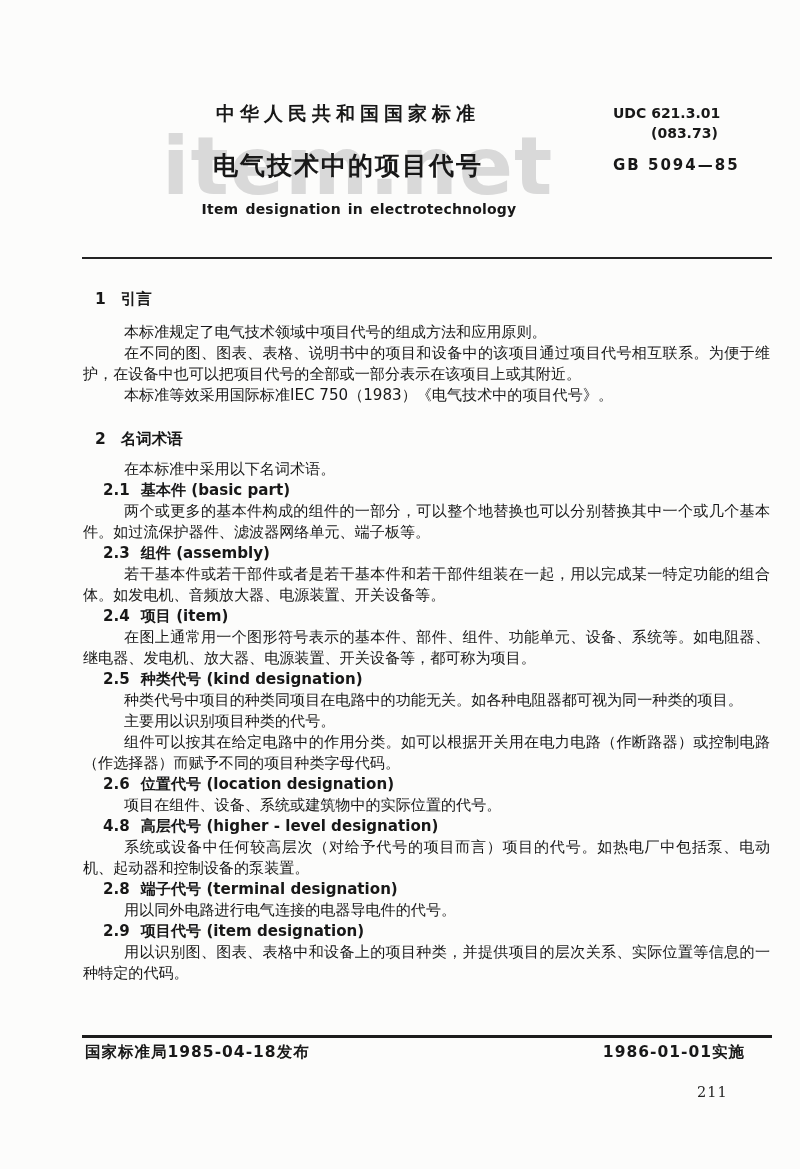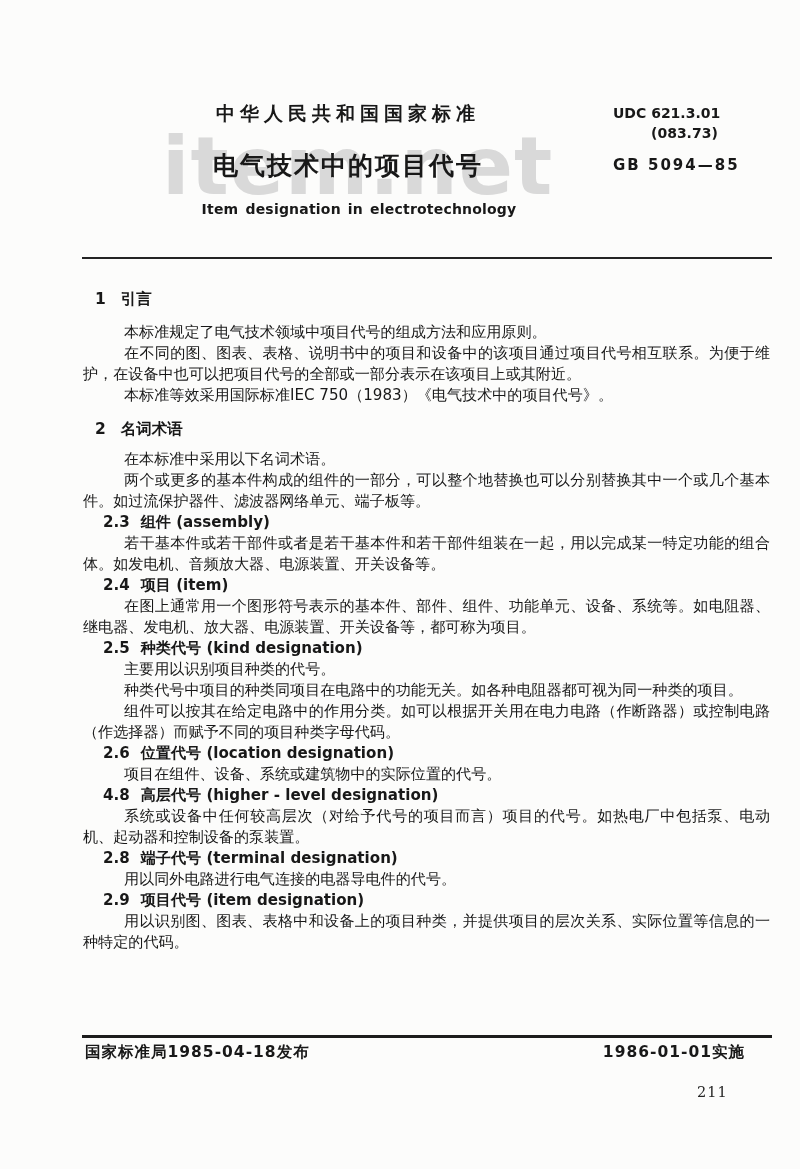--- a/index.html
+++ b/index.html
@@ -56,21 +56,21 @@
   }
   
   .doc-body {
     position:absolute; left:83px; top:289px; width:687px;
     font-size:15.1px; line-height:21px; z-index:1;
     text-align:justify;
   }
   .sec-heading { font-weight:bold; font-size:15.5px; margin-left:12px; text-align:left; }
   .sec-heading .sec-num { margin-right:15px; }
   .sec1-heading { margin-bottom:12px; }
-  .sec2-heading { margin-top:13px; margin-bottom:9px; }
+  .sec2-heading { margin-top:23px; margin-bottom:9px; }
   .para { margin:0; text-indent:41px; }
   .term-heading { font-weight:bold; margin-left:20px; text-align:left; }
   .term-num { margin-right:11px; }
   
   .footer-row {
     position:absolute; left:85px; top:1042px; width:660px;
     font-weight:bold; font-size:15.5px; letter-spacing:1px; z-index:1;
   }
   .footer-issue { float:left; }
   .footer-impl { float:right; }
@@ -108,38 +108,41 @@
     </div>
     <p class="para">本标准规定了电气技术领域中项目代号的组成方法和应用原则。</p>
     <p class="para">在不同的图、图表、表格、说明书中的项目和设备中的该项目通过项目代号相互联系。为便于维护，在设备中也可以把项目代号的全部或一部分表示在该项目上或其附近。</p>
     <p class="para">本标准等效采用国际标准IEC 750（1983）《电气技术中的项目代号》。</p>
 
     <div class="sec-heading sec2-heading">
       <span class="sec-num">2</span><span>名词术语</span>
     </div>
     <p class="para">在本标准中采用以下名词术语。</p>
 
+    <div class="term-heading">
+      <span class="term-num">2.1</span><span>基本件 (basic part)</span>
+    </div>
 
     <p class="para">两个或更多的基本件构成的组件的一部分，可以整个地替换也可以分别替换其中一个或几个基本件。如过流保护器件、滤波器网络单元、端子板等。</p>
 
     <div class="term-heading">
       <span class="term-num">2.3</span><span>组件 (assembly)</span>
     </div>
     <p class="para">若干基本件或若干部件或者是若干基本件和若干部件组装在一起，用以完成某一特定功能的组合体。如发电机、音频放大器、电源装置、开关设备等。</p>
 
     <div class="term-heading">
       <span class="term-num">2.4</span><span>项目 (item)</span>
     </div>
     <p class="para">在图上通常用一个图形符号表示的基本件、部件、组件、功能单元、设备、系统等。如电阻器、继电器、发电机、放大器、电源装置、开关设备等，都可称为项目。</p>
 
     <div class="term-heading">
       <span class="term-num">2.5</span><span>种类代号 (kind designation)</span>
     </div>
+    <p class="para">种类代号中项目的种类同项目在电路中的功能无关。如各种电阻器都可视为同一种类的项目。</p>
     <p class="para">主要用以识别项目种类的代号。</p>
-    <p class="para">种类代号中项目的种类同项目在电路中的功能无关。如各种电阻器都可视为同一种类的项目。</p>
     <p class="para">组件可以按其在给定电路中的作用分类。如可以根据开关用在电力电路（作断路器）或控制电路（作选择器）而赋予不同的项目种类字母代码。</p>
 
     <div class="term-heading">
       <span class="term-num">2.6</span><span>位置代号 (location designation)</span>
     </div>
     <p class="para">项目在组件、设备、系统或建筑物中的实际位置的代号。</p>
 
     <div class="term-heading">
       <span class="term-num">4.8</span><span>高层代号 (higher - level designation)</span>
     </div>

